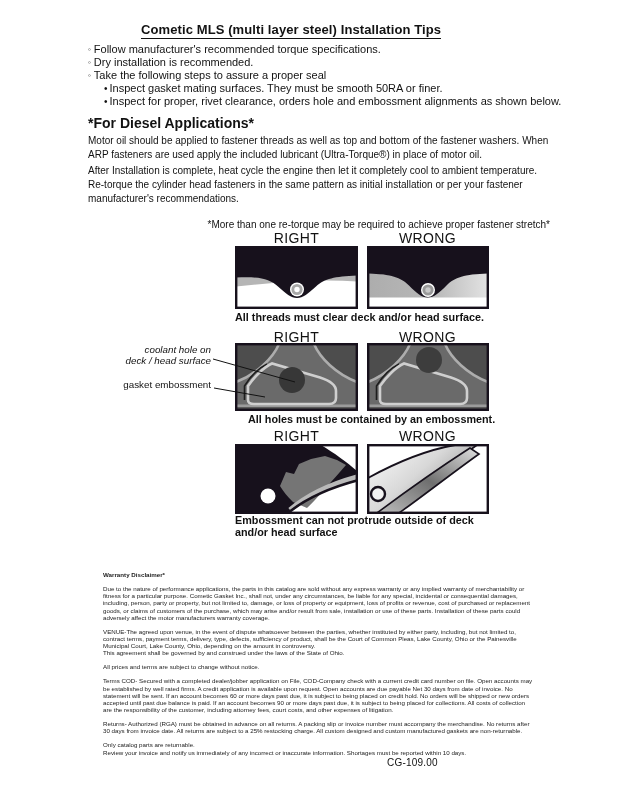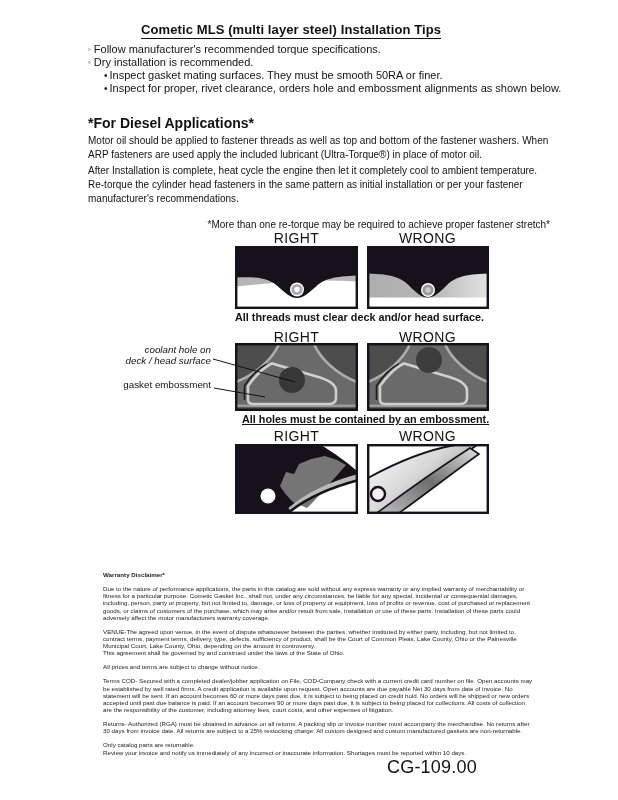--- a/index.html
+++ b/index.html
@@ -19,33 +19,34 @@
   .tip .b2::before{content:"\2022";font-size:10px;margin-right:2px;}
   .h2{left:88px;top:115px;font-size:14px;font-weight:bold;}
   .para{left:88px;font-size:10px;line-height:14px;width:462px;}
   .figlabel{font-size:14px;letter-spacing:.4px;text-align:center;width:123px;}
   .figcap{font-size:10.8px;font-weight:bold;line-height:11.5px;}
   .annot{font-size:9.8px;line-height:10.8px;text-align:right;width:93px;}
   .legal{left:103px;top:571px;width:430px;font-size:6.2px;line-height:7.2px;color:#222;}
   .legal p{margin:0;}
   .legal p.gap{margin-top:6.8px;}
   .legal .lh{font-weight:bold;}
-  .pagecode{left:387px;top:757px;font-size:18px;letter-spacing:.2px;}
+  .pagecode{left:387px;top:757px;font-size:10px;letter-spacing:.2px;}
   svg{display:block;}
 </style>
 </head>
 <body>
 
 <div class="page">
 
   <div class="abs title">Cometic MLS (multi layer steel) Installation Tips</div>
 
   <div class="abs tips">
     <div class="tip"><span class="b1"></span><span>Follow manufacturer's recommended torque specifications.</span></div>
     <div class="tip"><span class="b1"></span><span>Dry installation is recommended.</span></div>
+    <div class="tip"><span class="b1"></span><span>Take the following steps to assure a proper seal</span></div>
     <div class="tip sub"><span class="b2"></span><span>Inspect gasket mating surfaces.  They must be smooth 50RA or finer.</span></div>
     <div class="tip sub"><span class="b2"></span><span>Inspect for proper, rivet clearance, orders hole and embossment alignments as shown below.</span></div>
   </div>
 
   <div class="abs h2">*For Diesel Applications*</div>
   <div class="abs para" style="top:134px;">Motor oil should be applied to fastener threads as well as top and bottom of the fastener washers. When ARP fasteners are used apply the included lubricant (Ultra-Torque®) in place of motor oil.</div>
   <div class="abs para" style="top:164px;">After Installation is complete, heat cycle the engine then let it completely cool to ambient temperature. Re-torque the cylinder head fasteners in the same pattern as initial installation or per your fastener manufacturer's recommendations.</div>
   <div class="abs para" style="top:218px;text-align:right;">*More than one re-torque may be required to achieve proper fastener stretch*</div>
 
   <div class="abs figlabel" style="left:235px;top:230px;">RIGHT</div>
@@ -115,21 +116,21 @@
     <path d="M13,57 L13,43 C19,34 29,24 37,20.5 L84,34.5 C95,38 100,43 100,48 L100,55 C100,59 97,61 93,61 L19,61 C15.5,61 13,60 13,57 Z" fill="none" stroke="#cfcfcf" stroke-width="2.6"></path>
     <circle cx="62" cy="17" r="13" fill="#3d3d3d"></circle>
     <rect x="1.2" y="1.2" width="119.6" height="65.6" fill="none" stroke="#17111c" stroke-width="2.4"></rect>
   </svg>
 
   <svg class="abs" style="left:118px;top:342px;" width="182" height="62" viewBox="0 0 182 62">
     <line x1="95" y1="17" x2="177" y2="40" stroke="#121212" stroke-width="1"></line>
     <line x1="96" y1="46" x2="147" y2="55" stroke="#121212" stroke-width="1"></line>
   </svg>
 
-  <div class="abs figcap" style="left:242px;top:414px;text-decoration:underline;">All holes must be contained by an embossment.</div>
+  <div class="abs figcap" style="left:248px;top:414px;">All holes must be contained by an embossment.</div>
 
   <div class="abs figlabel" style="left:235px;top:428px;">RIGHT</div>
   <div class="abs figlabel" style="left:366px;top:428px;">WRONG</div>
 
   <svg class="abs" style="left:235px;top:444px;" width="123" height="70" viewBox="0 0 123 70">
     <rect x="1" y="1" width="121" height="68" fill="#ffffff"></rect>
     <path d="M1,1 H86 C99,9 112,18 122,27 L122,36 C92,44 68,56 52,69 L1,69 Z" fill="#17111c"></path>
     <path d="M45,42 L51,28 L59,30 L64,20 L76,15 L90,12 L102,16 L111,21 C104,29 96,38 88,47 C82,54 76,60 72,64 L58,58 C52,52 48,47 45,42 Z" fill="#757575"></path>
     <path d="M122,33 C93,41 70,53 55,66" fill="none" stroke="#b9b9b9" stroke-width="5"></path>
     <path d="M122,36.5 C92,44.5 69,56 53,69" fill="none" stroke="#17111c" stroke-width="2.6"></path>
@@ -150,20 +151,21 @@
           <stop offset="1" stop-color="#e0e0e0"></stop>
       </linearGradient>
     </defs>
     <rect x="1" y="1" width="120" height="68" fill="#ffffff"></rect>
     <path d="M1,34 C30,18 60,6 88,1 H110 C80,22 45,50 24,69 H1 Z" fill="url(#steelg)" stroke="#17111c" stroke-width="1.8"></path>
     <path d="M10,69 C38,48 72,24 103,4 L112,10 C84,30 52,55 32,69 Z" fill="url(#embg)" stroke="#17111c" stroke-width="1.6"></path>
     <circle cx="11" cy="50" r="7" fill="#f2f2f2" stroke="#17111c" stroke-width="2.4"></circle>
     <rect x="1.2" y="1.2" width="119.6" height="67.6" fill="none" stroke="#17111c" stroke-width="2.4"></rect>
   </svg>
 
+  <div class="abs figcap" style="left:235px;top:515px;width:252px;">Embossment can not protrude outside of deck and/or head surface</div>
 
   <div class="abs legal">
     <p class="lh">Warranty Disclaimer*</p>
     <p class="gap">Due to the nature of performance applications, the parts in this catalog are sold without any express warranty or any implied warranty of merchantability or fitness for a particular purpose.  Cometic Gasket Inc., shall not, under any circumstances, be liable for any special, incidental or consequential damages, including, person, party or property, but not limited to, damage, or loss of property or equipment, loss of profits or revenue, cost of purchased or replacement goods, or claims of customers of the purchase, which may arise and/or result from sale, installation or use of these parts.  Installation of these parts could adversely affect the motor manufacturers warranty coverage.</p>
     <p class="gap">VENUE-The agreed upon venue, in the event of dispute whatsoever between the parties, whether instituted by either party, including, but not limited to, contract terms, payment terms, delivery, type, defects, sufficiency of product, shall be the Court of Common Pleas, Lake County, Ohio or the Painesville Municipal Court, Lake County, Ohio, depending on the amount in controversy.</p>
     <p>This agreement shall be governed by and construed under the laws of the State of Ohio.</p>
     <p class="gap">All prices and terms are subject to change without notice.</p>
     <p class="gap">Terms COD- Secured with a completed dealer/jobber application on File, COD-Company check with a current credit card number on file.  Open accounts may be established by well rated firms.  A credit application is available upon request.  Open accounts are due payable Net 30 days from date of invoice.  No statement will be sent.  If an account becomes 60 or more days past due, it is subject to being placed on credit hold.  No orders will be shipped or new orders accepted until past due balance is paid.  If an account becomes 90 or more days past due, it is subject to being placed for collections.  All costs of collection are the responsibility of the customer, including attorney fees, court costs, and other expenses of litigation.</p>
     <p class="gap">Returns- Authorized (RGA) must be obtained in advance on all returns.  A packing slip or invoice number must accompany the merchandise.  No returns after 30 days from invoice date.  All returns are subject to a 25% restocking charge.  All custom designed and custom manufactured gaskets are non-returnable.</p>
     <p class="gap">Only catalog parts are returnable.</p>

